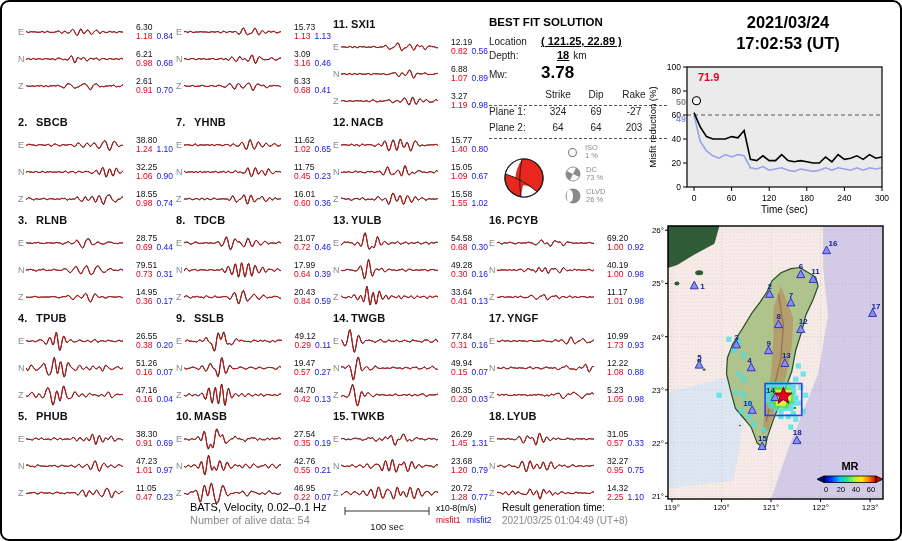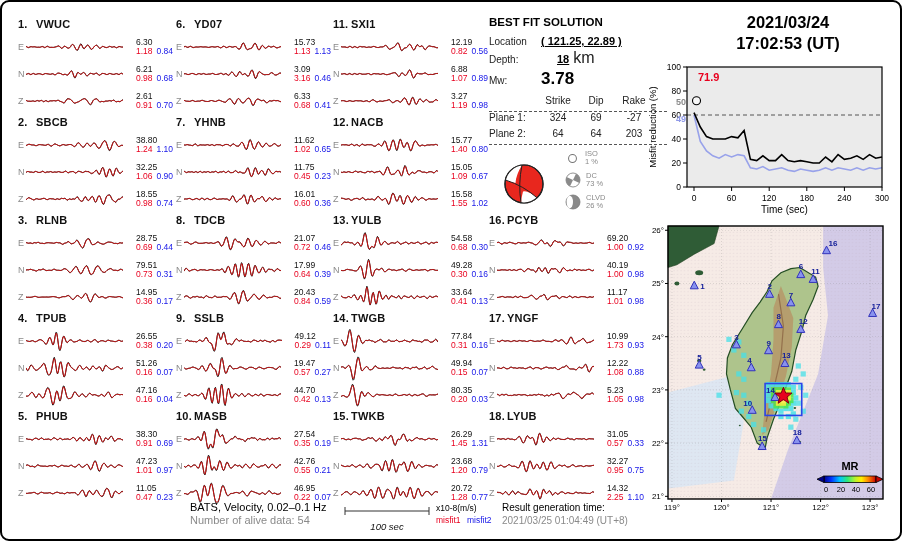--- a/index.html
+++ b/index.html
@@ -17,52 +17,49 @@
   .mis{font-size:8.5px;}
   .m1{color:#e8001e;margin-right:4px;}
   .m2{color:#1616e8;}
   
   .sol{position:absolute;left:487px;top:14px;width:178px;}
   .sol-title{font-size:11.5px;font-weight:bold;color:#000;margin-bottom:7px;}
   .sol-row{display:flex;align-items:baseline;font-size:10px;color:#222;margin:2px 0;}
   .sol-lab{width:52px;}
   .sol-strong{font-weight:bold;font-size:11px;color:#000;text-decoration:underline;}
   .mw-big{font-weight:bold;font-size:17px;color:#000;}
-  .unit{margin-left:4px;font-size:16px;}
+  .unit{margin-left:4px;font-size:10px;}
   .tbl{font-size:10px;color:#222;margin-top:6px;}
   .tr{display:flex;height:16px;align-items:flex-start;}
   .td1{width:50px;}
   .td{width:38px;text-align:center;}
   .dash-b{border-bottom:1px dashed #555;}
   .ballrow{position:relative;height:64px;margin-top:4px;}
   .minis{position:absolute;left:76px;top:-2px;}
   .mini{display:flex;align-items:center;height:22px;}
   .minilab{margin-left:5px;font-size:7.5px;line-height:8px;color:#8a8a8a;}
   
   .hdr{position:absolute;left:676px;top:10px;width:220px;text-align:center;font-weight:bold;font-size:16.5px;line-height:21px;color:#000;}
   
   .f-left{position:absolute;left:188px;top:499px;font-size:11px;line-height:13px;}
   .f-left .l2{color:#8a8a8a;}
-  .scalebar{position:absolute;left:340px;top:501px;width:90px;text-align:center;font-style:italic;}
+  .scalebar{position:absolute;left:340px;top:501px;width:90px;text-align:center;}
   .scalebar .lbl{font-size:9.5px;color:#111;margin-top:0px;}
   .units{position:absolute;left:434px;top:500px;font-size:8.5px;line-height:12px;}
   .f-right{position:absolute;left:500px;top:499px;font-size:10px;line-height:13px;}
   .f-right .l2{color:#8a8a8a;}
   svg text{font-family:"Liberation Sans",sans-serif;}
 </style>
 </head>
 <body>
 
 <div class="page">
 
   <div class="col" id="col1">
   <div class="station">
-    <div class="shead">
-      <span class="snum">1.</span><span class="scode">VWUC</span>
-    </div>
     <div>
   <div class="crow">
     <span class="clabel">E</span>
     <svg class="wave" width="97" height="26">
               <polyline points="0.0,12.3 0.8,12.7 1.6,13.4 2.4,13.7 3.2,13.4 4.0,12.9 4.9,12.6 5.7,12.7 6.5,12.9 7.3,12.9 8.1,12.8 8.9,12.8 9.7,13.0 10.5,13.2 11.3,13.3 12.1,13.2 12.9,13.2 13.7,13.3 14.5,13.1 15.4,12.7 16.2,12.4 17.0,12.6 17.8,13.2 18.6,13.7 19.4,13.5 20.2,12.7 21.0,12.1 21.8,12.2 22.6,12.8 23.4,13.4 24.3,13.5 25.1,13.4 25.9,13.3 26.7,13.3 27.5,13.3 28.3,13.2 29.1,13.0 29.9,12.9 30.7,12.7 31.5,12.3 32.3,11.9 33.1,11.9 33.9,12.7 34.8,13.8 35.6,14.5 36.4,14.2 37.2,13.2 38.0,12.3 38.8,12.1 39.6,12.6 40.4,13.3 41.2,13.8 42.0,14.1 42.8,14.1 43.6,13.7 44.5,12.7 45.3,11.4 46.1,10.4 46.9,10.3 47.7,11.1 48.5,12.6 49.3,14.2 50.1,15.6 50.9,16.4 51.7,16.2 52.5,14.7 53.4,12.3 54.2,10.3 55.0,9.8 55.8,11.0 56.6,13.0 57.4,14.5 58.2,14.8 59.0,14.0 59.8,12.8 60.6,11.6 61.4,11.0 62.2,11.1 63.1,12.2 63.9,13.7 64.7,15.1 65.5,15.5 66.3,15.0 67.1,14.0 67.9,12.9 68.7,12.1 69.5,11.5 70.3,11.1 71.1,11.3 71.9,12.3 72.8,13.6 73.6,14.5 74.4,14.3 75.2,13.4 76.0,12.5 76.8,12.3 77.6,12.6 78.4,13.1 79.2,13.4 80.0,13.6 80.8,13.6 81.6,13.3 82.5,12.8 83.3,12.3 84.1,12.4 84.9,12.8 85.7,13.2 86.5,13.2 87.3,12.8 88.1,12.5 88.9,12.8 89.7,13.5 90.5,13.9 91.3,13.6 92.1,13.0 93.0,12.5 93.8,12.5 94.6,12.8 95.4,13.0 96.2,13.0 97.0,13.1 " fill="none" stroke="#141414" stroke-width="1"></polyline>
               <polyline points="0.0,12.7 0.8,12.9 1.6,13.2 2.4,13.4 3.2,13.2 4.0,13.0 4.9,12.8 5.7,12.8 6.5,12.9 7.3,12.8 8.1,12.8 8.9,12.8 9.7,13.0 10.5,13.2 11.3,13.2 12.1,13.2 12.9,13.2 13.7,13.2 14.5,13.1 15.4,12.8 16.2,12.7 17.0,12.8 17.8,13.1 18.6,13.3 19.4,13.2 20.2,12.9 21.0,12.6 21.8,12.6 22.6,12.8 23.4,13.1 24.3,13.2 25.1,13.3 25.9,13.3 26.7,13.5 27.5,13.5 28.3,13.3 29.1,13.0 29.9,12.7 30.7,12.4 31.5,12.2 32.3,12.1 33.1,12.3 33.9,12.9 34.8,13.7 35.6,14.1 36.4,13.9 37.2,13.2 38.0,12.6 38.8,12.3 39.6,12.6 40.4,13.1 41.2,13.7 42.0,14.1 42.8,14.2 43.6,13.7 44.5,12.7 45.3,11.5 46.1,10.6 46.9,10.5 47.7,11.3 48.5,12.7 49.3,14.3 50.1,15.5 50.9,16.0 51.7,15.6 52.5,14.2 53.4,12.3 54.2,10.9 55.0,10.5 55.8,11.4 56.6,12.8 57.4,14.0 58.2,14.4 59.0,13.9 59.8,12.9 60.6,11.9 61.4,11.3 62.2,11.4 63.1,12.2 63.9,13.5 64.7,14.7 65.5,15.2 66.3,14.9 67.1,14.1 67.9,13.0 68.7,12.1 69.5,11.5 70.3,11.3 71.1,11.6 71.9,12.5 72.8,13.5 73.6,14.1 74.4,14.0 75.2,13.5 76.0,12.8 76.8,12.5 77.6,12.6 78.4,12.9 79.2,13.2 80.0,13.4 80.8,13.5 81.6,13.3 82.5,13.0 83.3,12.6 84.1,12.5 84.9,12.6 85.7,12.9 86.5,13.0 87.3,12.9 88.1,12.9 88.9,13.1 89.7,13.4 90.5,13.5 91.3,13.3 92.1,12.9 93.0,12.7 93.8,12.7 94.6,12.8 95.4,13.0 96.2,13.1 97.0,13.1 " fill="none" stroke="#cc1111" stroke-width="1"></polyline>
             </svg>
     <div class="vals">
       <div class="amp">6.30</div>
       <div class="mis">
@@ -292,23 +289,20 @@
       <div class="mis">
         <span class="m1">0.47</span><span class="m2">0.23</span>
       </div>
     </div>
   </div>
 </div>
   </div>
 </div>
   <div class="col" id="col2">
   <div class="station">
-    <div class="shead">
-      <span class="snum">6.</span><span class="scode">YD07</span>
-    </div>
     <div>
   <div class="crow">
     <span class="clabel">E</span>
     <svg class="wave" width="97" height="26">
               <polyline points="0.0,12.9 0.8,12.3 1.6,12.4 2.4,12.9 3.2,13.4 4.0,13.4 4.9,13.0 5.7,12.4 6.5,12.2 7.3,12.6 8.1,13.2 8.9,13.6 9.7,13.6 10.5,13.3 11.3,13.0 12.1,12.9 12.9,13.0 13.7,13.1 14.5,13.1 15.4,12.9 16.2,12.7 17.0,12.7 17.8,12.8 18.6,13.0 19.4,13.1 20.2,13.0 21.0,12.9 21.8,12.9 22.6,13.0 23.4,13.2 24.3,13.4 25.1,13.4 25.9,13.2 26.7,13.0 27.5,12.7 28.3,12.6 29.1,12.8 29.9,13.0 30.7,13.1 31.5,13.1 32.3,12.8 33.1,12.5 33.9,12.5 34.8,12.9 35.6,13.5 36.4,13.9 37.2,13.8 38.0,13.2 38.8,12.5 39.6,12.2 40.4,12.4 41.2,13.0 42.0,13.5 42.8,13.7 43.6,13.3 44.5,12.7 45.3,12.4 46.1,12.4 46.9,12.8 47.7,13.1 48.5,13.2 49.3,13.0 50.1,12.6 50.9,12.5 51.7,12.6 52.5,13.2 53.4,14.0 54.2,14.9 55.0,15.3 55.8,15.0 56.6,13.8 57.4,12.0 58.2,10.0 59.0,8.9 59.8,9.1 60.6,10.6 61.4,12.8 62.2,14.7 63.1,15.7 63.9,15.8 64.7,15.3 65.5,14.8 66.3,14.7 67.1,14.5 67.9,13.9 68.7,12.6 69.5,10.9 70.3,9.5 71.1,9.1 71.9,10.0 72.8,11.9 73.6,14.2 74.4,15.7 75.2,16.0 76.0,15.1 76.8,13.4 77.6,11.9 78.4,11.3 79.2,11.9 80.0,13.0 80.8,14.1 81.6,14.4 82.5,13.9 83.3,13.0 84.1,12.2 84.9,12.1 85.7,12.5 86.5,13.0 87.3,13.1 88.1,12.8 88.9,12.4 89.7,12.2 90.5,12.6 91.3,13.2 92.1,13.8 93.0,13.9 93.8,13.7 94.6,13.4 95.4,13.1 96.2,12.8 97.0,12.6 " fill="none" stroke="#141414" stroke-width="1"></polyline>
               <polyline points="0.0,13.0 0.8,12.7 1.6,12.6 2.4,12.9 3.2,13.1 4.0,13.2 4.9,12.9 5.7,12.7 6.5,12.5 7.3,12.7 8.1,13.0 8.9,13.3 9.7,13.4 10.5,13.3 11.3,13.2 12.1,13.1 12.9,13.0 13.7,13.0 14.5,12.9 15.4,12.9 16.2,12.8 17.0,12.8 17.8,12.9 18.6,12.9 19.4,12.9 20.2,12.9 21.0,12.9 21.8,13.0 22.6,13.1 23.4,13.3 24.3,13.4 25.1,13.3 25.9,13.1 26.7,12.9 27.5,12.8 28.3,12.8 29.1,12.9 29.9,13.0 30.7,13.0 31.5,12.9 32.3,12.8 33.1,12.6 33.9,12.7 34.8,13.0 35.6,13.4 36.4,13.7 37.2,13.6 38.0,13.2 38.8,12.7 39.6,12.4 40.4,12.5 41.2,12.9 42.0,13.3 42.8,13.5 43.6,13.3 44.5,12.9 45.3,12.6 46.1,12.5 46.9,12.7 47.7,12.9 48.5,13.1 49.3,13.1 50.1,12.8 50.9,12.6 51.7,12.6 52.5,13.0 53.4,13.8 54.2,14.7 55.0,15.2 55.8,14.9 56.6,13.8 57.4,12.0 58.2,10.2 59.0,9.2 59.8,9.5 60.6,10.9 61.4,12.8 62.2,14.5 63.1,15.4 63.9,15.4 64.7,15.0 65.5,14.7 66.3,14.5 67.1,14.4 67.9,13.8 68.7,12.7 69.5,11.1 70.3,9.8 71.1,9.4 71.9,10.3 72.8,12.1 73.6,14.1 74.4,15.5 75.2,15.7 76.0,14.8 76.8,13.3 77.6,12.0 78.4,11.6 79.2,12.1 80.0,13.0 80.8,13.9 81.6,14.2 82.5,13.8 83.3,13.0 84.1,12.4 84.9,12.3 85.7,12.5 86.5,12.9 87.3,13.0 88.1,12.9 88.9,12.6 89.7,12.4 90.5,12.6 91.3,13.1 92.1,13.6 93.0,13.8 93.8,13.8 94.6,13.5 95.4,13.1 96.2,12.8 97.0,12.5 " fill="none" stroke="#cc1111" stroke-width="1"></polyline>
             </svg>
     <div class="vals">
       <div class="amp">15.73</div>
       <div class="mis">

